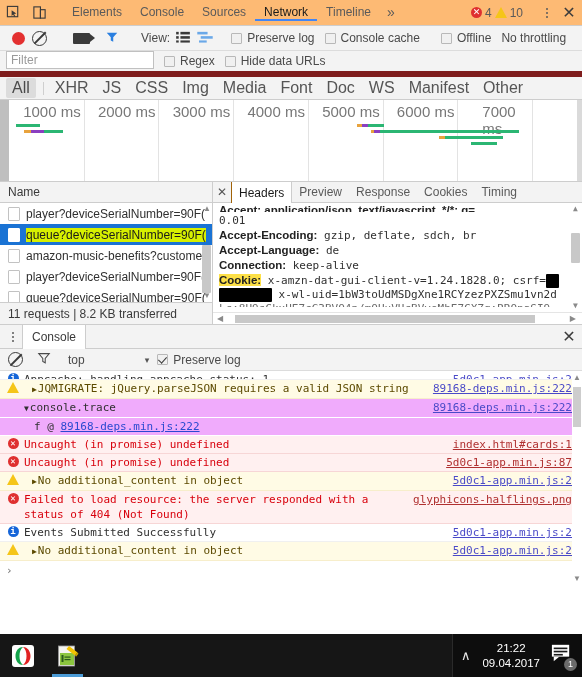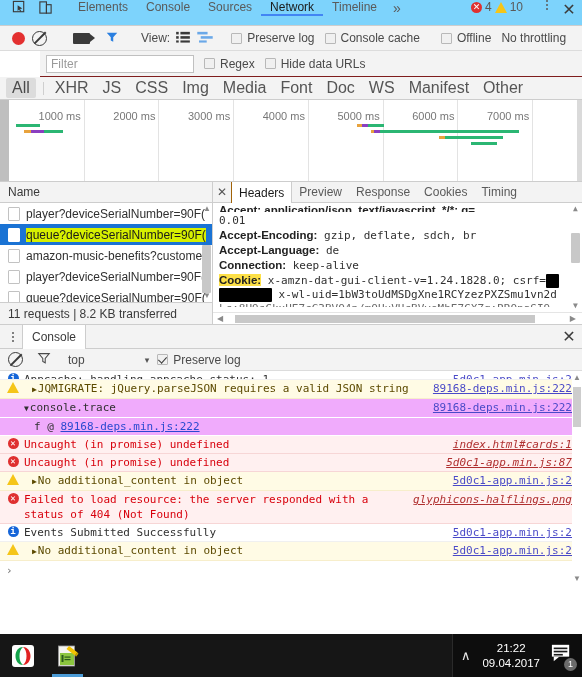--- a/index.html
+++ b/index.html
@@ -16,23 +16,23 @@
   #root { position: relative; width: 582px; height: 677px; background:#000; }
 
   
   #devtools {
     position: absolute; left: 0; top: 0; width: 582px; height: 634px;
     background: #fff; overflow: hidden;
   }
 
   
   .tabstrip {
-    height: 26px; display: flex; align-items: flex-start;
-    background: #7dd3fc; border-bottom: 1px solid #cdcdcd;
-    position: relative; padding-left: 6px;
+    height: 26px; display: flex; align-items: center;
+    background: #fdba74; border-bottom: 1px solid #cdcdcd;
+    position: relative; 
   }
   .tb-icon {
     width: 26px; display:flex; align-items:center; justify-content:center;
     cursor: pointer;
   }
   .vsep { width:1px; background:#d0d0d0; margin:5px 5px; }
   .tab {
     padding: 0 9px; display:flex; align-items:center;
     font-size: 12px; color: #5a5a5a; cursor: pointer;
     border-bottom: 2px solid transparent;
@@ -71,22 +71,22 @@
   .cbox {
     width:11px;height:11px;border:1px solid #b8b8b8;background:#f0f0f0;
     display:inline-block;vertical-align:-1px;margin-right:5px; border-radius:1px;
   }
   .cbox.checked { background:#f0f0f0; position:relative; }
   .cbox.checked:after{ content:"";position:absolute;left:2px;top:0px;width:4px;height:7px;border:solid #3a3a3a;border-width:0 1.6px 1.6px 0;transform:rotate(42deg);}
   .cklabel { display:flex;align-items:center; margin-right:10px; cursor:pointer; color:#4a4a4a; }
 
   
   .filterrow {
-    height: 26px; display:flex; align-items:center; background:#f3f3f3;
-    border-bottom:1px solid #7f1d1d; padding-left:6px;margin-left:40px;
+    height: 26px; display:flex; background:#f3f3f3;
+    border-bottom:6px solid #7f1d1d; padding-left:6px;
   }
   .filterbox {
     width:148px;height:18px;border:1px solid #c0c0c0;background:#fff;
     font-size:12px;color:#9a9a9a;padding:0 4px;line-height:17px;
     margin-right:10px; cursor:text;
   }
   
   .typerow {
     height:23px; display:flex; align-items:center; background:#f3f3f3;
     border-bottom:1px solid #cdcdcd; padding-left:6px; font-size:16px; color:#555;
@@ -96,21 +96,21 @@
   .typesep { width:1px; height:13px; background:#cfcfcf; margin:0 5px; }
 
   
   .overview {
     position:relative; height:82px; background:#fff;
     border-bottom:1px solid #cdcdcd; overflow:hidden;
   }
   .ov-scroll-l { position:absolute; left:0; top:0; width:9px; height:100%; background:#bfbfbf; }
   .ov-scroll-r { position:absolute; right:0; top:0; width:5px; height:100%; background:#dadada; }
   .ov-tick { position:absolute; top:0; bottom:0; width:1px; background:#e3e3e3; }
-  .ov-label { position:absolute; top:10px; font-size:11px; color:#777; transform:translateX(-100%); padding-right:3px;}
+  .ov-label { position:absolute; top:3px; font-size:15px; color:#777; transform:translateX(-100%); padding-right:3px;}
   .bar { position:absolute; height:3px; border-radius:0; }
 
   
   .split { display:flex; height:143px; border-bottom:1px solid #cdcdcd; }
   .reqpanel { width:213px; border-right:1px solid #cdcdcd; display:flex; flex-direction:column; background:#fff;}
   .reqhead {
     height:21px; line-height:21px; padding-left:8px; font-size:12px; color:#3a3a3a;
     background:#f3f3f3; border-bottom:1px solid #cdcdcd;
   }
   .reqlist { flex:1; position:relative; overflow:hidden; }
@@ -175,21 +175,21 @@
     font-family:"DejaVu Sans Mono","Liberation Mono",monospace; font-size:11px;
     border-bottom:1px solid #f0f0f0; line-height:15px; min-height:17px;
   }
   .crow.warn { background:#fffbe5; border-bottom-color:#f7eecb; color:#5c4a00;gap:8px;}
   .crow.err  { background:#fff0f0; border-bottom-color:#f7d6d6; color:#d8000c;}
   .crow.info { background:#fff; border-bottom-color:#f0f0f0; color:#303030;}
   .crow.plain{ background:#f0abfc; border-bottom-color:#fff; color:#303030;}
   .cico { width:14px; flex:none; margin-right:4px; display:flex;align-items:center;justify-content:center; margin-top:1px;}
   .ctxt { flex:1; white-space:pre-wrap; }
   .csrc { flex:none; text-align:right; color:#4a4ac8; text-decoration:underline; margin-left:8px; cursor:pointer;}
-  .crow.err .csrc { color:#b03030;font-style:italic; }
+  .crow.err .csrc { color:#b03030; }
   .tri { display:inline-block; margin-right:1px; font-size:8px; }
   .i-err { width:11px;height:11px;border-radius:50%;background:#df3030;color:#fff;font-size:9px;line-height:11px;text-align:center;}
   .i-warn { width:0;height:0;border-left:6px solid transparent;border-right:6px solid transparent;border-bottom:11px solid #f5c518;}
   .i-info { width:11px;height:11px;border-radius:50%;background:#1565d8;color:#fff;font-size:9px;line-height:11px;text-align:center;font-weight:bold;}
   .prompt { padding:3px 6px; color:#6a6a6a; font-family:"DejaVu Sans Mono",monospace; font-size:11px;}
   .dscroll { position:absolute; right:0; top:0; bottom:0; width:10px; background:#fff;}
   .dscroll .thumb{position:absolute;left:1px;width:8px;background:#cdcdcd;}
   .dscroll .arrow{position:absolute;left:1px;width:8px;text-align:center;color:#8a8a8a;font-size:8px;}
 
   

